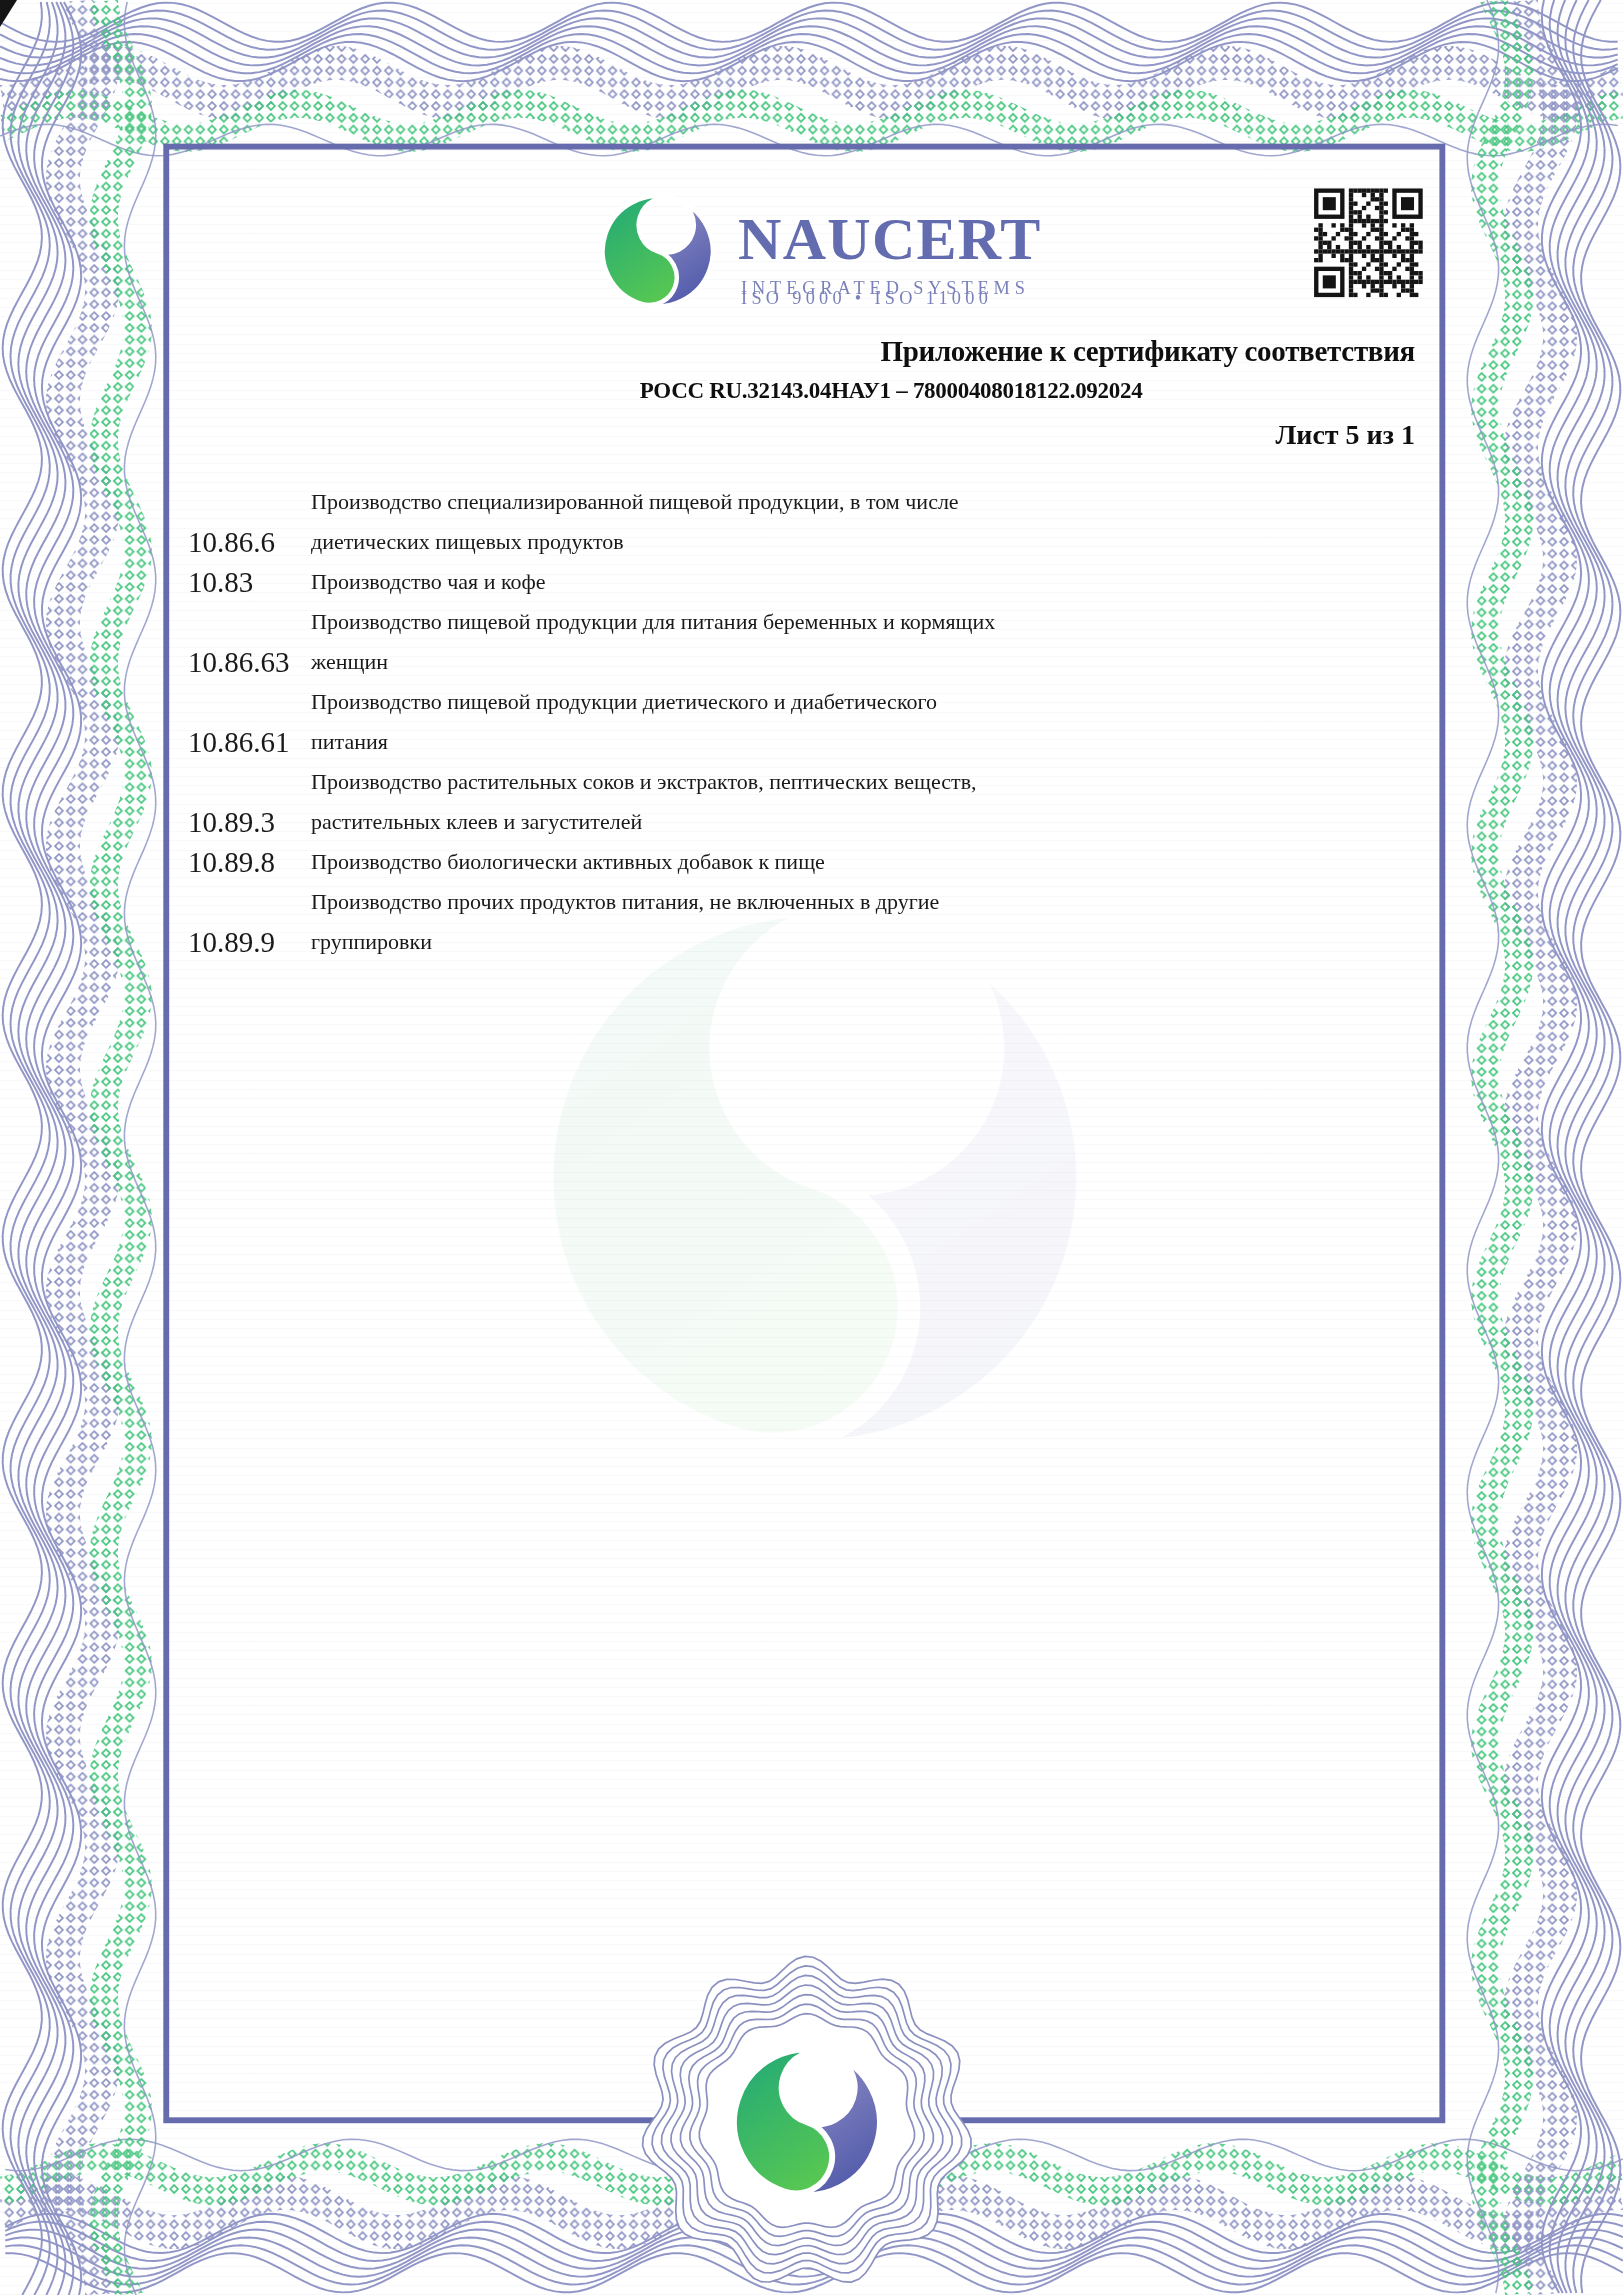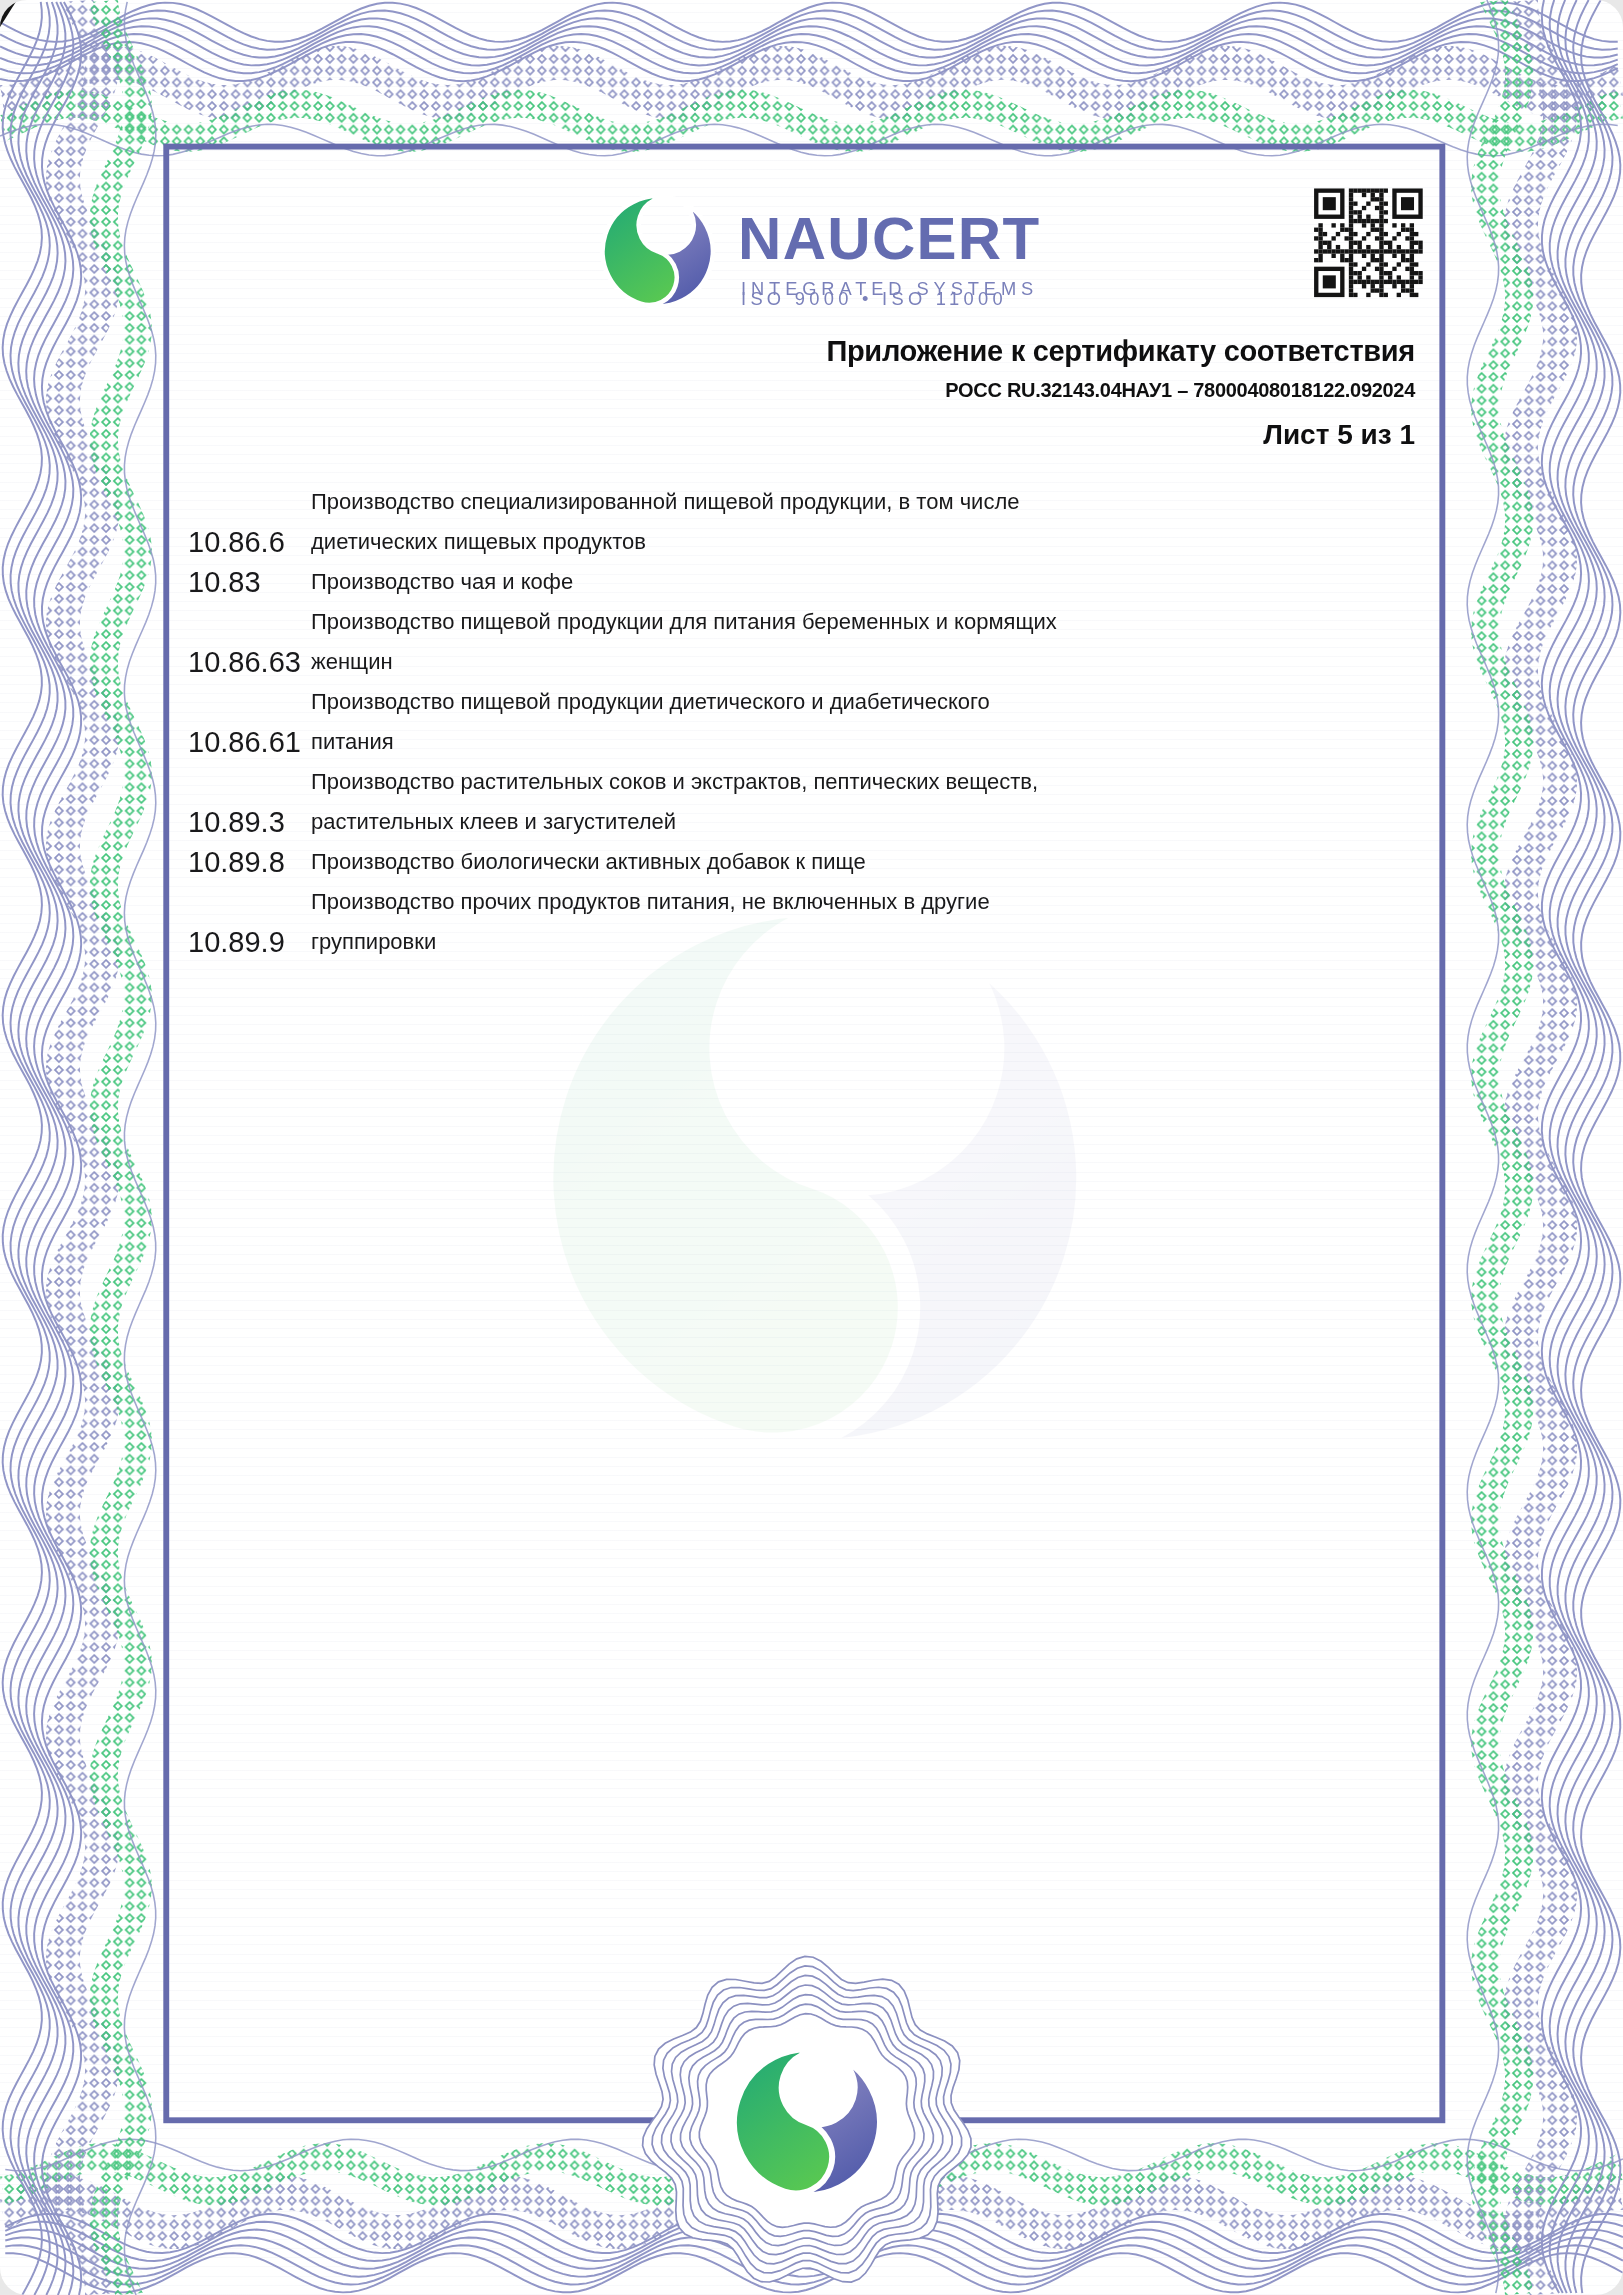--- a/index.html
+++ b/index.html
@@ -1,34 +1,33 @@
 <!DOCTYPE html>
 <html style="font-size:10.5px"><head>
 <meta charset="utf-8">
 <style>
   html,body{margin:0;padding:0;background:#e8e8e8;}
   .page{
     position:relative; width:1623px; height:2295px; overflow:hidden;
     background:#ffffff;
     background-image:repeating-linear-gradient(0deg, rgba(120,130,170,.05) 0 1px, transparent 1px 9.2px);
-    font-family:Liberation Sans, sans-serif;
-    border-radius:27px;
+    font-family:Liberation Serif, serif;
   }
   #deco{position:absolute;left:0;top:0;z-index:1;}
   .layer{position:absolute;z-index:2;}
   
   .artifact{left:0;top:0;width:0;height:0;border-left:17px solid #151515;border-bottom:27.5px solid transparent;}
   
   .brand{left:738px;top:209px;font-weight:bold;font-size:60px;line-height:60px;color:#646cb0;letter-spacing:1.3px;}
   .brand-sub{left:741px;top:279px;font-size:18.3px;line-height:19.6px;color:#7a80ba;letter-spacing:4.9px;}
   .brand-std{left:741px;top:289px;font-size:18.3px;line-height:19.6px;color:#7a80ba;letter-spacing:4.3px;}
   
   .hdr{left:367px;right:208px;top:332px;text-align:right;color:#0f0f10;}
   .hdr-title{font-size:29px;line-height:38px;font-weight:bold;letter-spacing:-0.3px;}
-  .hdr-cert{font-size:20px;line-height:41px;font-weight:bold;letter-spacing:-0.3px;}
+  .hdr-cert{font-size:23px;line-height:41px;font-weight:bold;letter-spacing:-0.3px;text-align:center;}
   .hdr-sheet{font-size:28px;line-height:37px;font-weight:bold;margin-top:5.2px;}
   
   .list{left:188px;top:482px;width:1185px;color:#19191b;}
   .row{display:flex;align-items:flex-end;}
   .code{width:123px;flex:0 0 123px;font-size:29px;line-height:40px;}
   .desc{width:1047px;font-size:22px;line-height:40px;white-space:pre-line;}
 </style>
 </head>
 <body>
 

